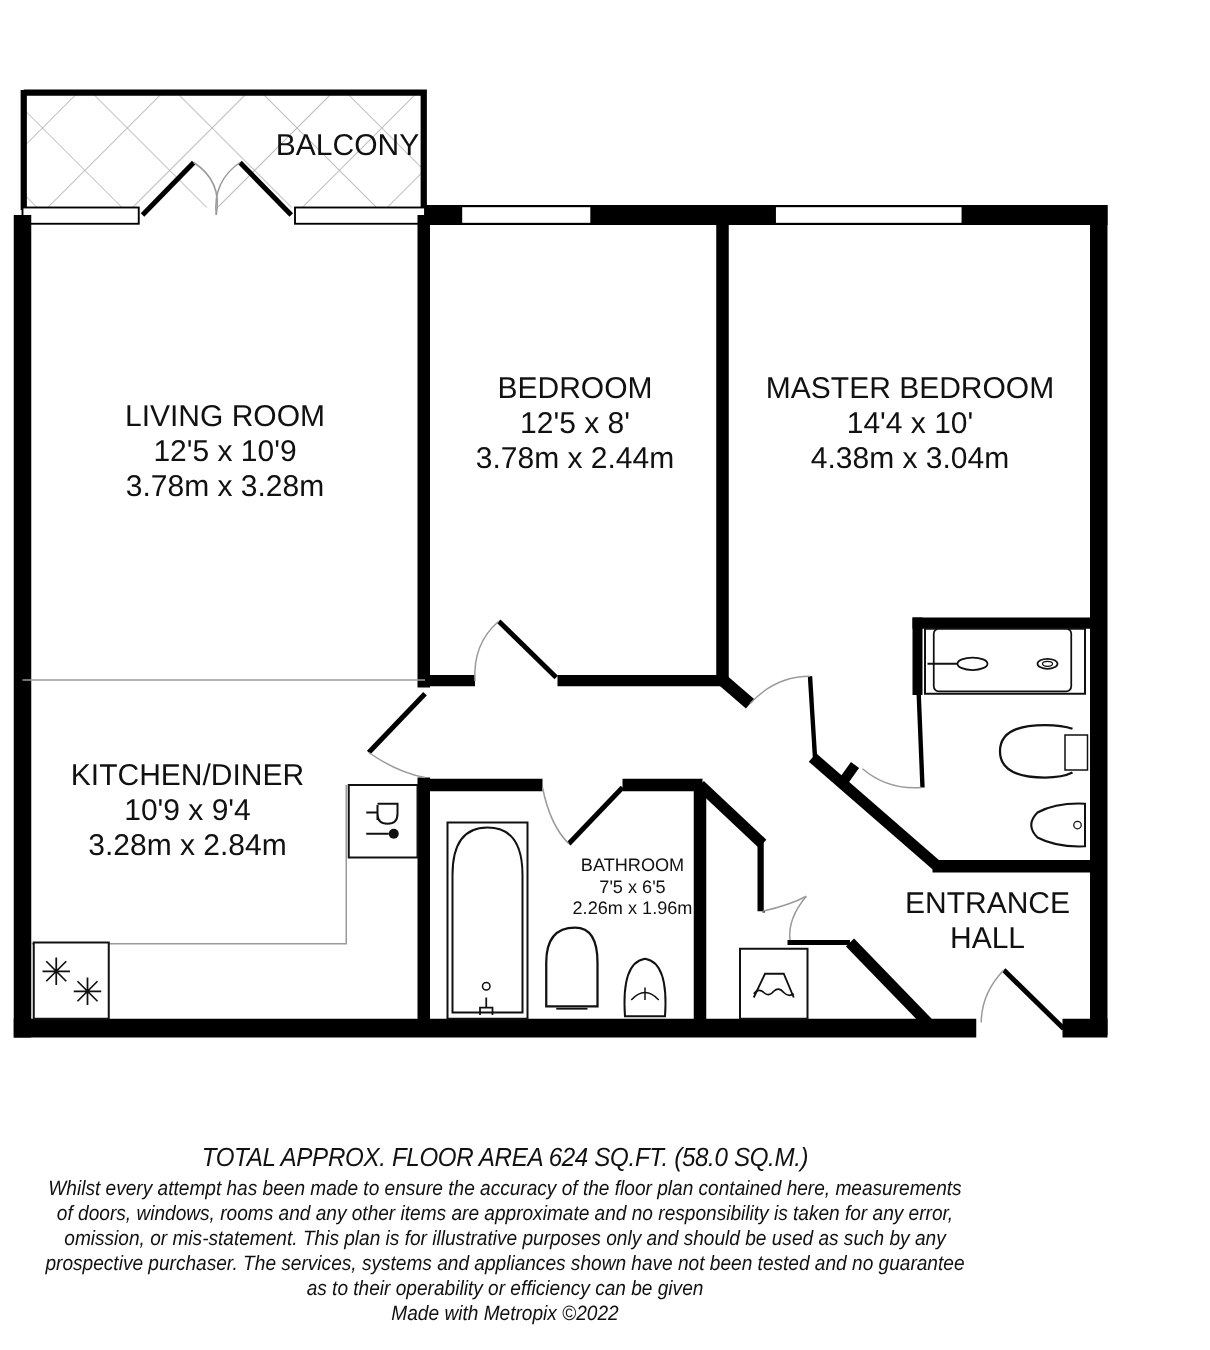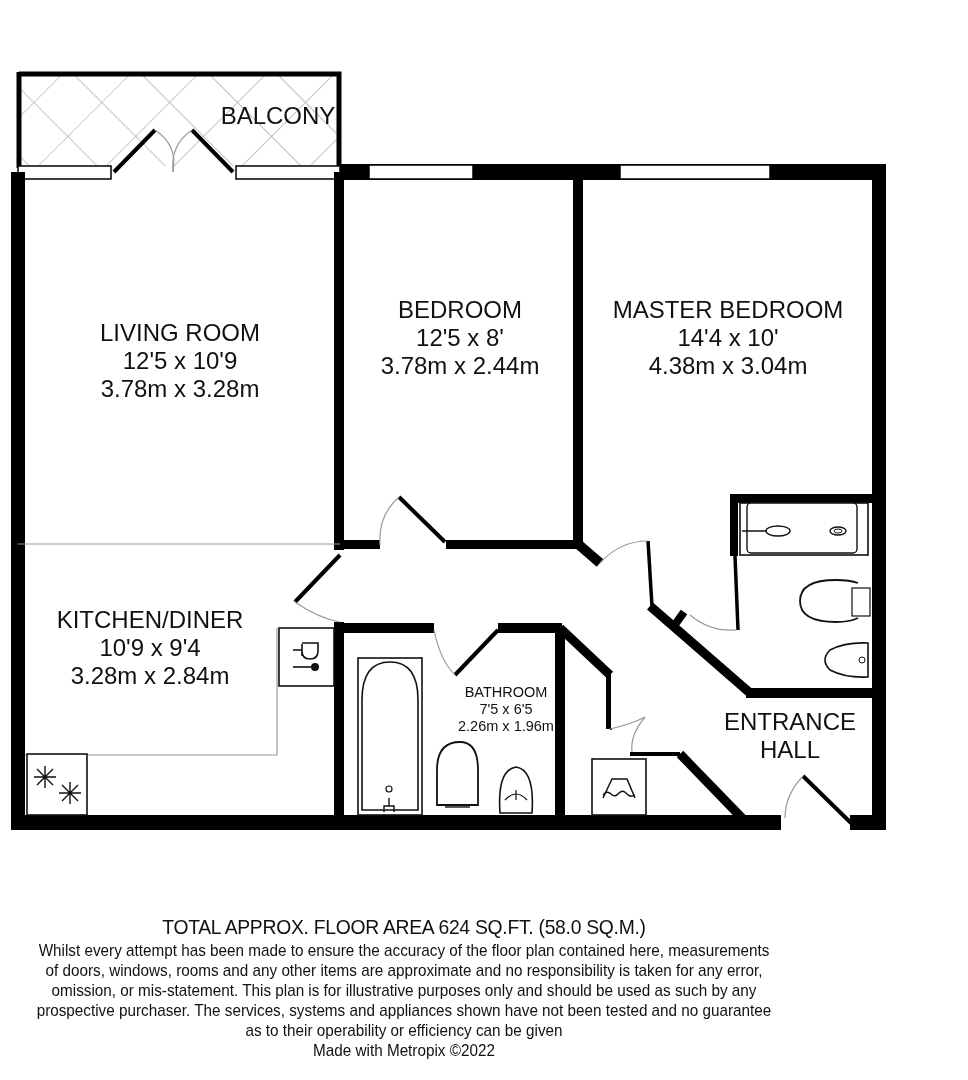--- a/index.html
+++ b/index.html
@@ -4,21 +4,21 @@
   <style>
     html, body { margin: 0; padding: 0; background: #ffffff; }
     body { width: 968px; height: 1080px; position: relative; overflow: hidden; font-family: "Liberation Sans", sans-serif; color: #111; }
     #plan { position: absolute; left: 0; top: 0; width: 968px; height: 900px; }
     .room-label { font-family: "Liberation Sans", sans-serif; font-size: 24px; fill: #111; text-anchor: middle; }
     .room-label-sm { font-family: "Liberation Sans", sans-serif; font-size: 14.5px; fill: #111; text-anchor: middle; }
     .wall { fill: #000; }
     .wallline { stroke: #000; fill: none; stroke-linecap: butt; }
     .thin { stroke: #9a9a9a; fill: none; stroke-width: 1.2; }
     .fix { stroke: #111; fill: #fff; stroke-width: 1.6; }
-    #footer { position: absolute; left: 0; top: 915px; width: 808px; text-align: center; font-family: "Liberation Sans", sans-serif; }
+    #footer { position: absolute; left: 0; top: 915px; width: 808px; text-align: center; font-family: "Liberation Sans", sans-serif; font-style: italic; }
     #footer .total { font-size: 21px; letter-spacing: -0.3px; color: #111; margin-bottom: 2px; transform: scaleX(0.92); }
     #footer .disc { font-size: 16.6px; line-height: 20px; color: #111; transform: scaleX(0.92); transform-origin: center; }
     #footer .disc div { white-space: nowrap; }
   </style>
 </head>
 <body>
 
 <svg id="plan" width="968" height="900" viewBox="0 0 968 900" xmlns="http://www.w3.org/2000/svg">
   <defs>
     <pattern id="tiles" patternUnits="userSpaceOnUse" width="48" height="48" patternTransform="rotate(45 0 0)">

